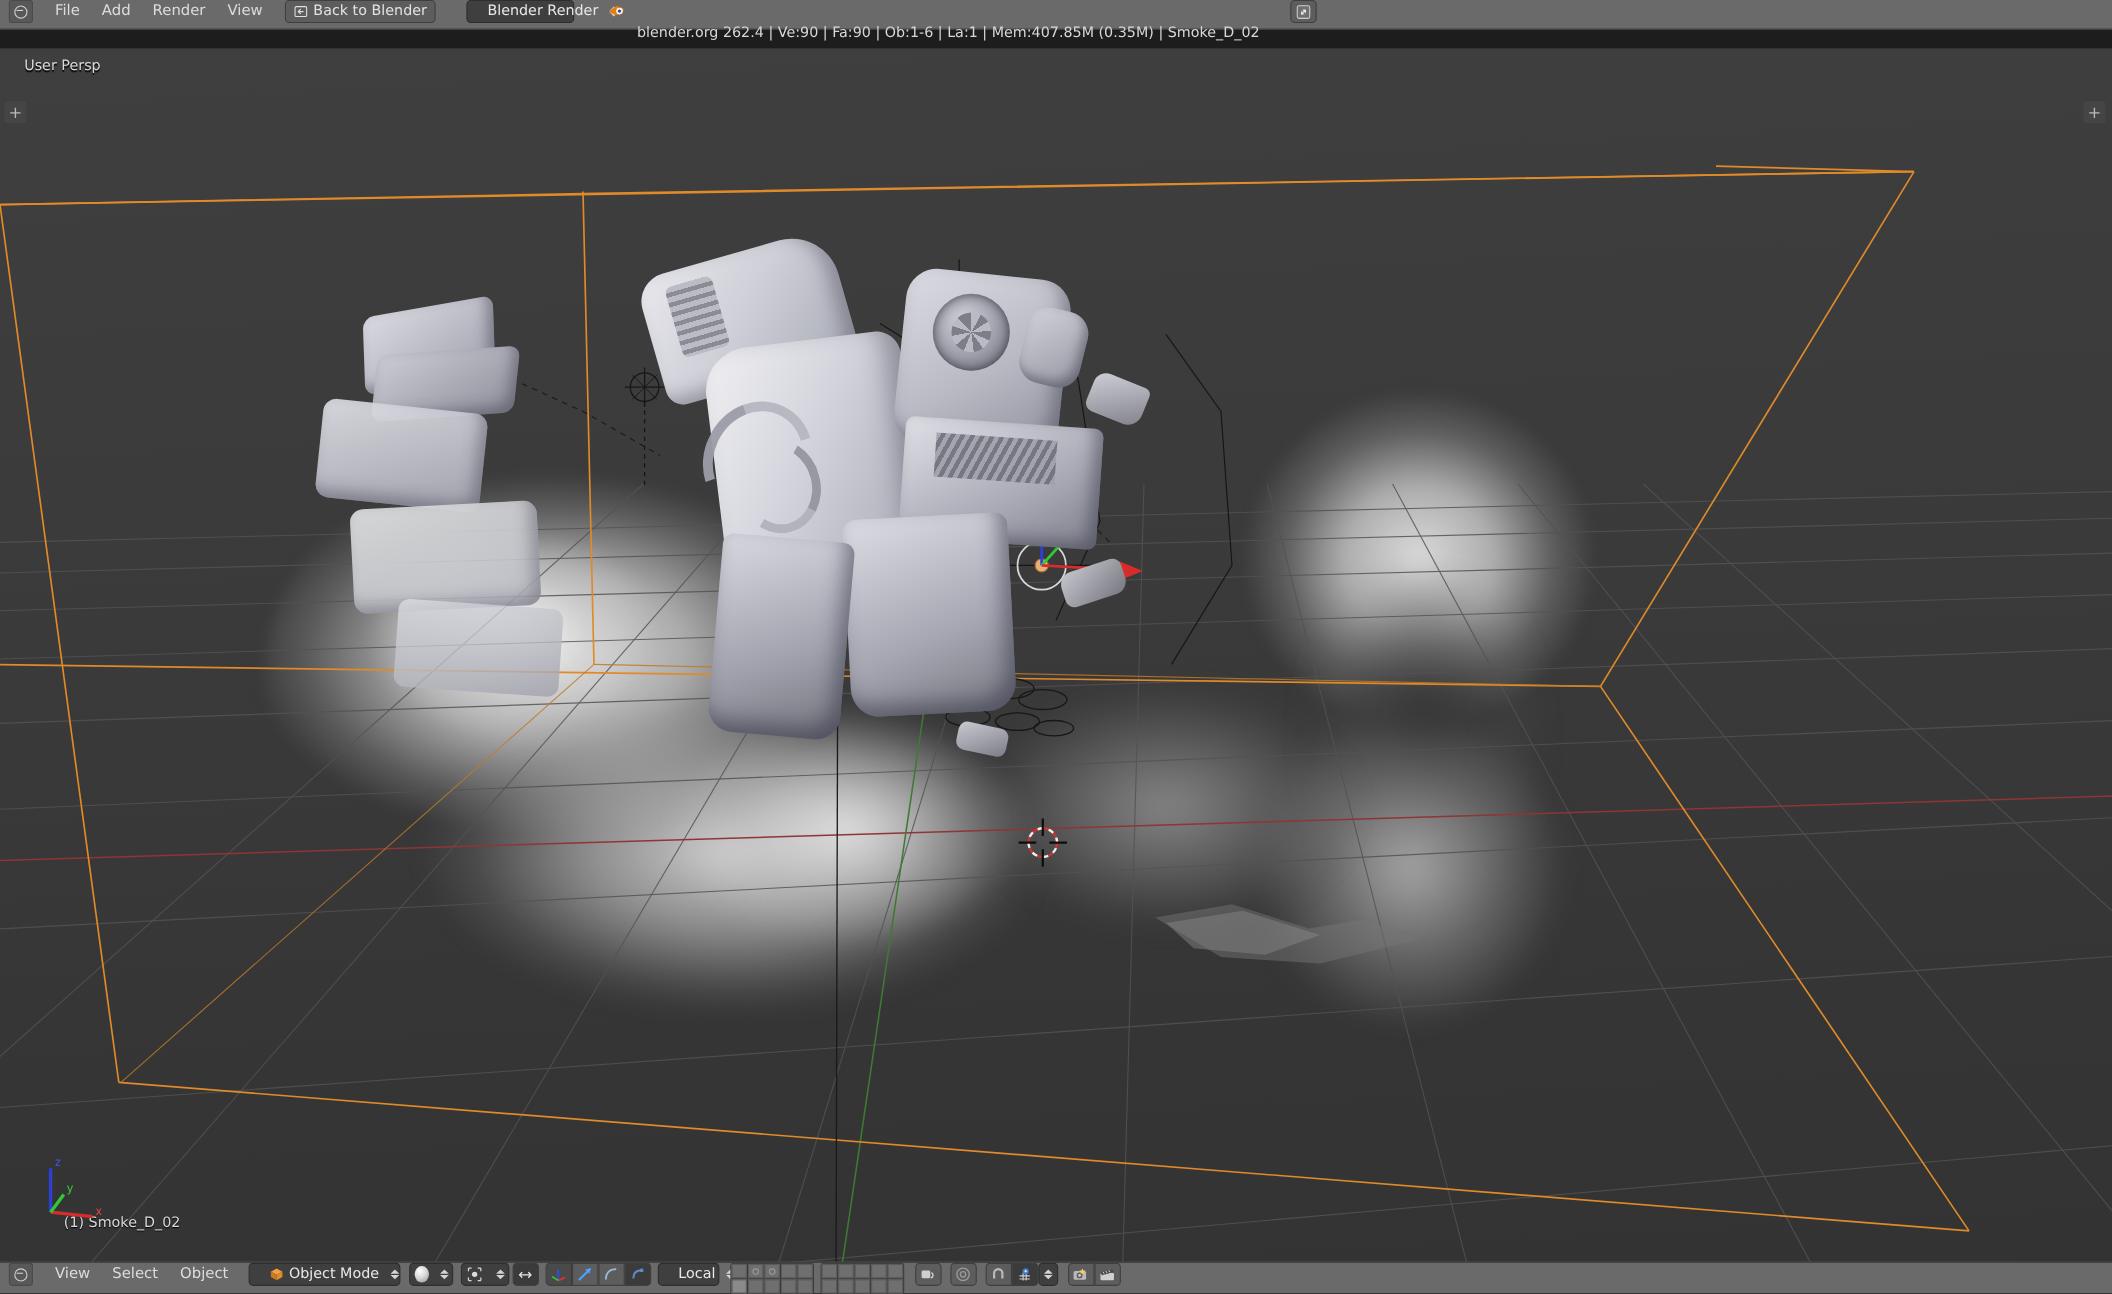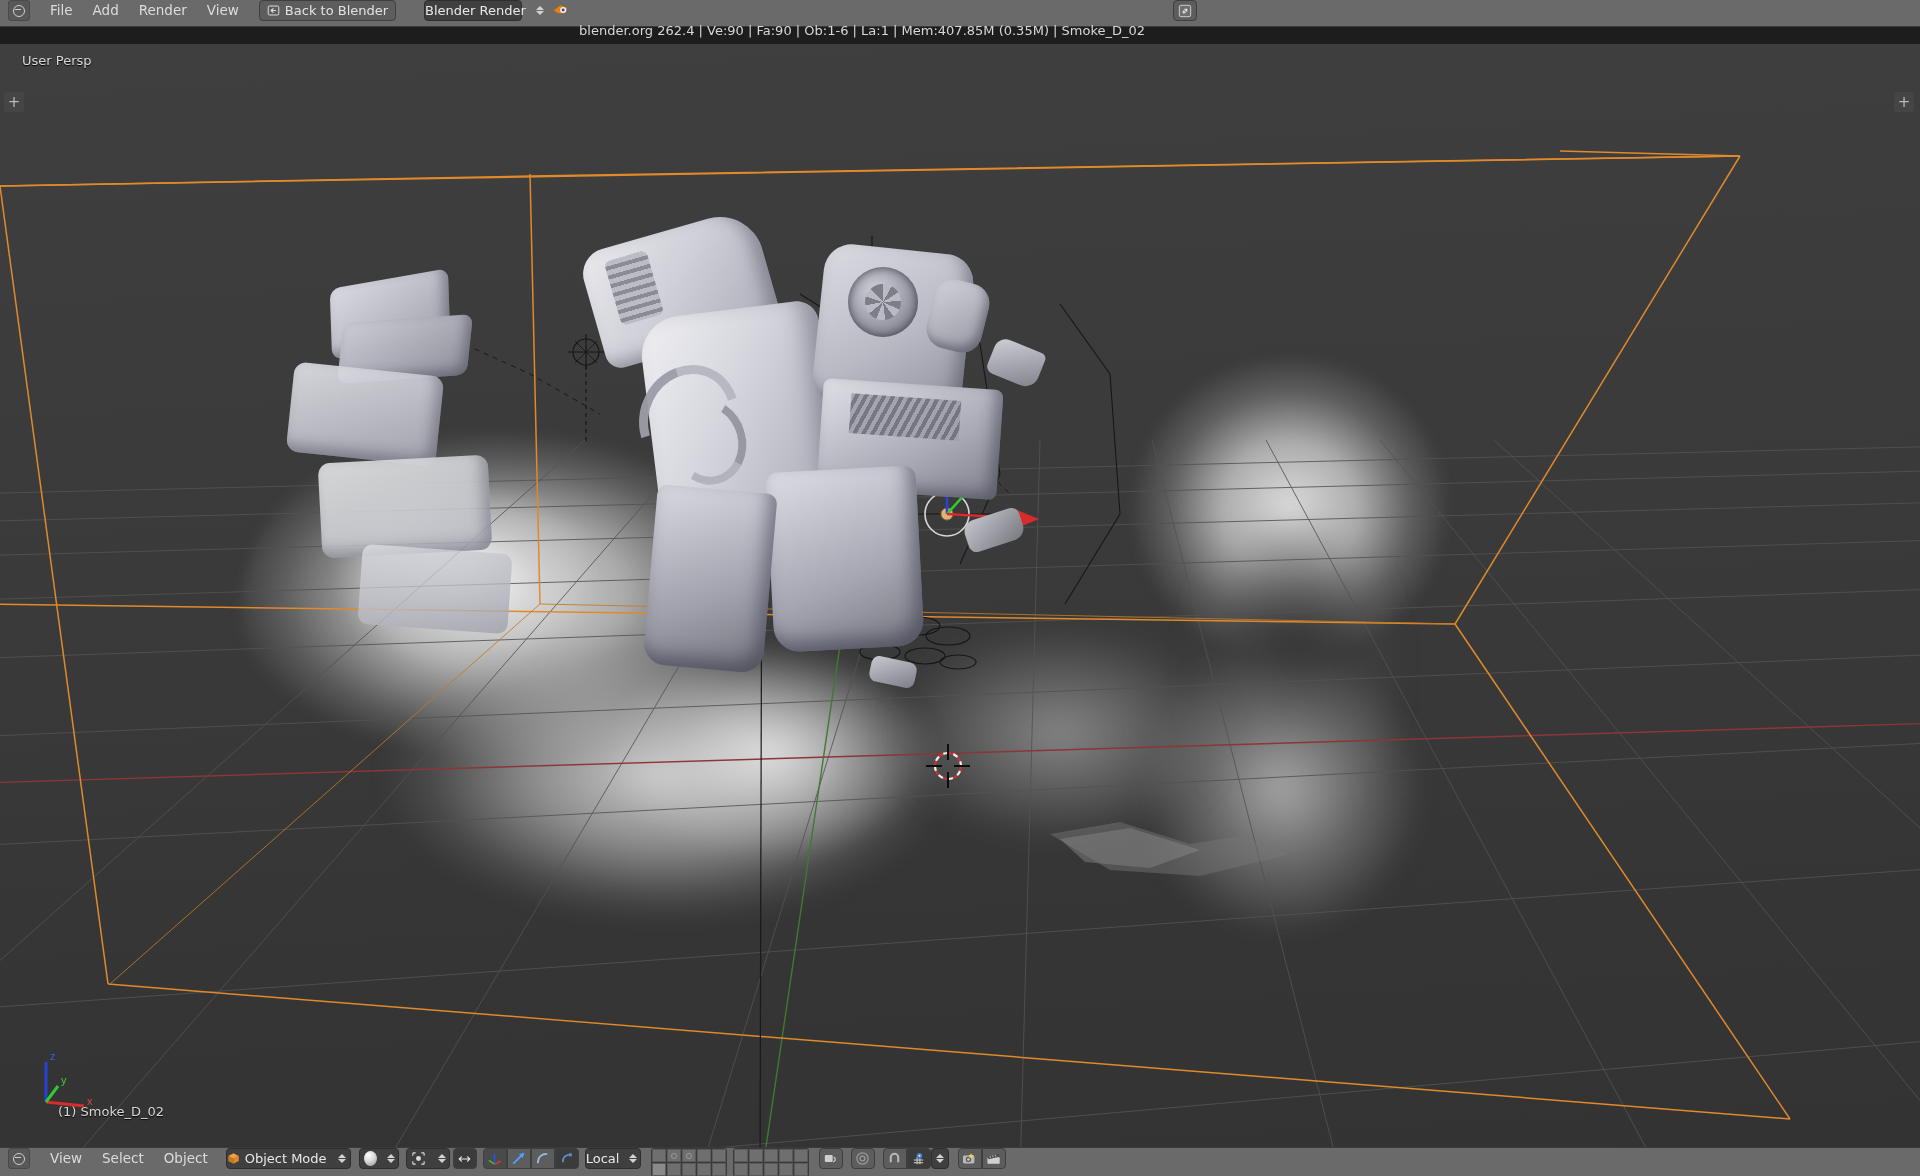--- a/index.html
+++ b/index.html
@@ -14,21 +14,21 @@
   .editor-btn{width:20px;height:19px;border-radius:3px;background:#585858;border:1px solid #4a4a4a;
               display:flex;align-items:center;justify-content:center;flex:none;}
   .editor-btn .dash{width:10px;height:10px;border:1.5px solid #cfcfcf;border-radius:50%;position:relative;}
   .editor-btn .dash:after{content:"";position:absolute;left:1px;top:3.2px;width:6px;height:1.5px;background:#cfcfcf;}
 
   .menu-item{color:#dcdcdc;font-size:13.5px;padding:2px 10px;line-height:16px;white-space:nowrap;cursor:default;}
 
   .btn3d{background:#5d5d5d;border:1px solid #3f3f3f;border-radius:4px;color:#e2e2e2;font-size:13px;
          height:21px;display:flex;align-items:center;padding:0 7px;gap:5px;box-sizing:border-box;white-space:nowrap;}
   .drop{background:#3f3f3f;border:1px solid #2e2e2e;border-radius:4px;color:#e8e8e8;font-size:13px;height:21px;
-        display:flex;align-items:center;padding:0 4px 0 0;gap:6px;box-sizing:border-box;white-space:nowrap;}
+        display:flex;align-items:center;padding:0 4px 0 18px;gap:6px;box-sizing:border-box;white-space:nowrap;}
 
   .spin{display:flex;flex-direction:column;justify-content:center;align-items:center;gap:1px;margin-left:4px;}
   .spin i{display:block;width:0;height:0;border-left:4px solid transparent;border-right:4px solid transparent;}
   .spin i.up{border-bottom:4.5px solid #d3d3d3;}
   .spin i.dn{border-top:4.5px solid #d3d3d3;}
 
   .hdr-text{color:#d8d8d8;font-size:13px;white-space:nowrap;margin-top:23px;}
 
   .iconbox{width:24px;height:21px;background:#5d5d5d;border:1px solid #3f3f3f;display:flex;align-items:center;
            justify-content:center;box-sizing:border-box;flex:none;}
@@ -372,21 +372,21 @@
     </div>
 
     <div style="width:10px"></div>
 
     <div class="menu-item">View</div>
     <div class="menu-item">Select</div>
     <div class="menu-item">Object</div>
 
     <div style="width:8px"></div>
 
-    <div class="drop" style="width:125px;justify-content:space-between;">
+    <div class="drop" style="width:138px;justify-content:space-between;">
       <span style="display:flex;align-items:center;gap:5px;">
         <svg width="13" height="13" viewBox="0 0 16 16">
           <polygon points="8,1.5 14.5,5 8,8.5 1.5,5" fill="#f0a040"></polygon>
           <polygon points="1.5,5 8,8.5 8,14.5 1.5,11" fill="#c87a20"></polygon>
           <polygon points="14.5,5 8,8.5 8,14.5 14.5,11" fill="#e08a2a"></polygon>
         </svg>
         <span>Object Mode</span>
       </span>
       <span class="spin">
           <i class="up"></i>

